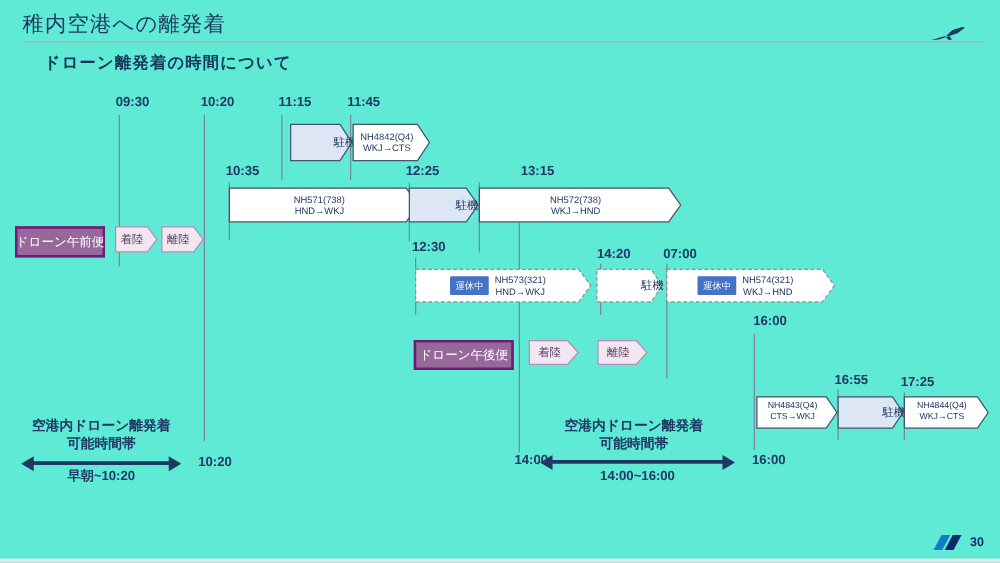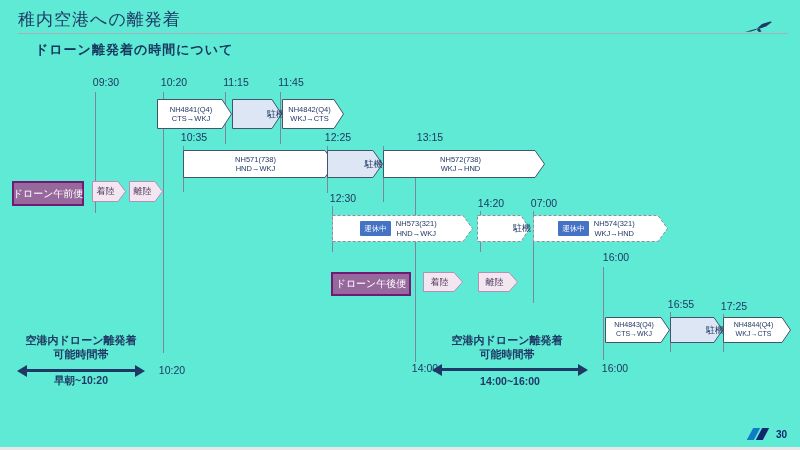--- a/index.html
+++ b/index.html
@@ -6,21 +6,21 @@
   .slide{position:relative;width:800px;height:447px;background:#5eead4;overflow:hidden;margin:0 auto;}
 
   
   .title{position:absolute;left:18px;top:8px;font-size:17px;color:#1F3864;font-weight:500;letter-spacing:1px;}
   .title-rule{position:absolute;left:18px;top:33px;width:770px;height:0;border-top:1.5px solid #A9B0BC;}
   .plane{position:absolute;left:744px;top:19px;width:30px;height:15px;}
   .subtitle{position:absolute;left:35px;top:41px;font-size:13px;color:#17365D;font-weight:bold;letter-spacing:1px;}
 
   
   .vline{position:absolute;width:1px;background:#7A879C;}
-  .tick{position:absolute;transform:translateX(-50%);font-size:10.5px;font-weight:normal;color:#1F3864;white-space:nowrap;padding-left:22px;}
+  .tick{position:absolute;transform:translateX(-50%);font-size:10.5px;font-weight:bold;color:#1F3864;white-space:nowrap;padding-left:22px;}
 
   
   .arr{position:absolute;}
   .arr svg{position:absolute;left:0;top:0;overflow:visible;}
   .pw{fill:#ffffff;stroke:#44546A;stroke-width:1;}
   .pb{fill:#DCE6F4;stroke:#44546A;stroke-width:1;}
   .pd{fill:#ffffff;stroke:#8A8F98;stroke-width:1;stroke-dasharray:3 2;}
   .pp{fill:#F2E6F0;stroke:#B58FB5;stroke-width:1;}
   .alabel{position:absolute;inset:0;display:flex;flex-direction:column;align-items:center;justify-content:center;
           font-size:7.5px;line-height:1.25;color:#203864;padding-right:7px;white-space:nowrap;}
@@ -92,29 +92,20 @@
   <div class="vline" style="left:327px;top:146px;height:47px;"></div>
   <div class="vline" style="left:383px;top:146px;height:56px;"></div>
   <div class="vline" style="left:332px;top:206px;height:46px;"></div>
   <div class="vline" style="left:415px;top:178px;height:184px;"></div>
   <div class="vline" style="left:480px;top:211px;height:41px;"></div>
   <div class="vline" style="left:533px;top:211px;height:92px;"></div>
   <div class="vline" style="left:603px;top:267px;height:93px;"></div>
   <div class="vline" style="left:670px;top:312px;height:40px;"></div>
   <div class="vline" style="left:723px;top:314px;height:38px;"></div>
 
-  <div class="arr" style="left:157px;top:99px;width:75px;height:30px;">
-    <svg width="75" height="30">
-        <polygon class="pw" points="0.5,0.5 65,0.5 74.5,15 65,29.5 0.5,29.5"></polygon>
-      </svg>
-    <div class="alabel">
-        <span>NH4841(Q4)</span>
-        <span>CTS→WKJ</span>
-      </div>
-  </div>
   <div class="arr" style="left:232px;top:99px;width:50px;height:30px;">
     <svg width="50" height="30">
         <polygon class="pb" points="0.5,0.5 40,0.5 49.5,15 40,29.5 0.5,29.5"></polygon>
       </svg>
     <div class="chev-label">駐機</div>
   </div>
   <div class="arr" style="left:282px;top:99px;width:62px;height:30px;">
     <svg width="62" height="30">
         <polygon class="pw" points="0.5,0.5 52,0.5 61.5,15 52,29.5 0.5,29.5"></polygon>
       </svg>

